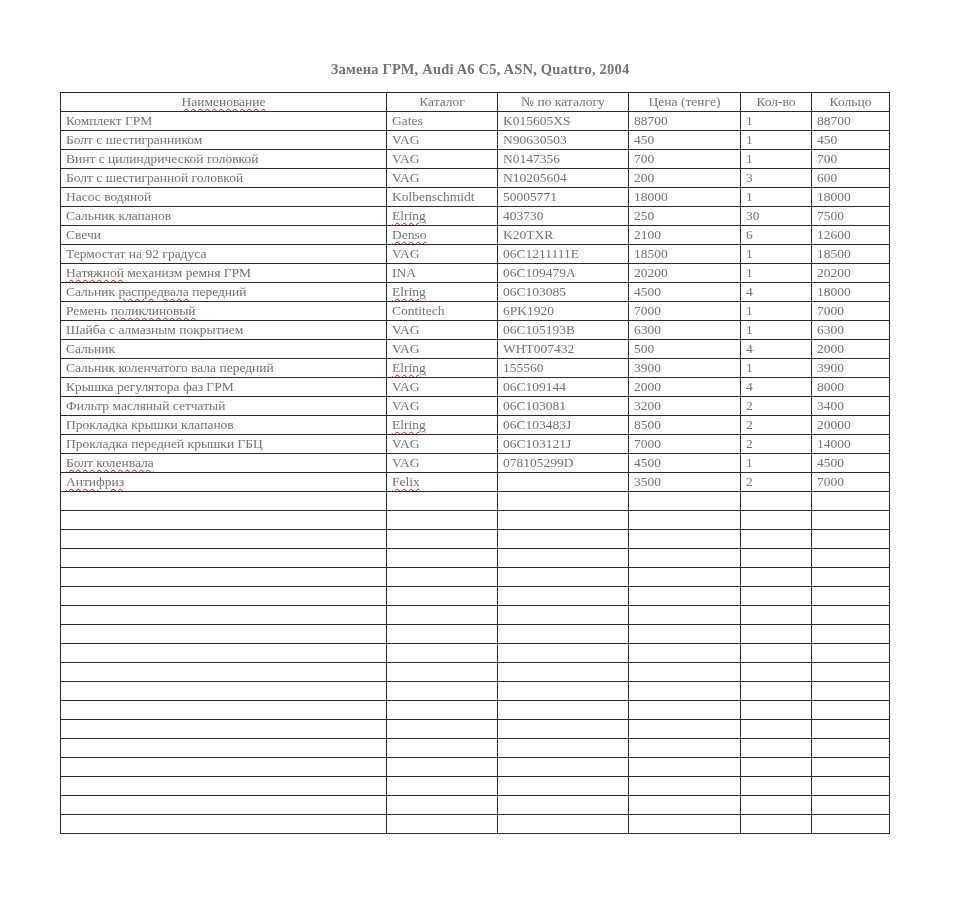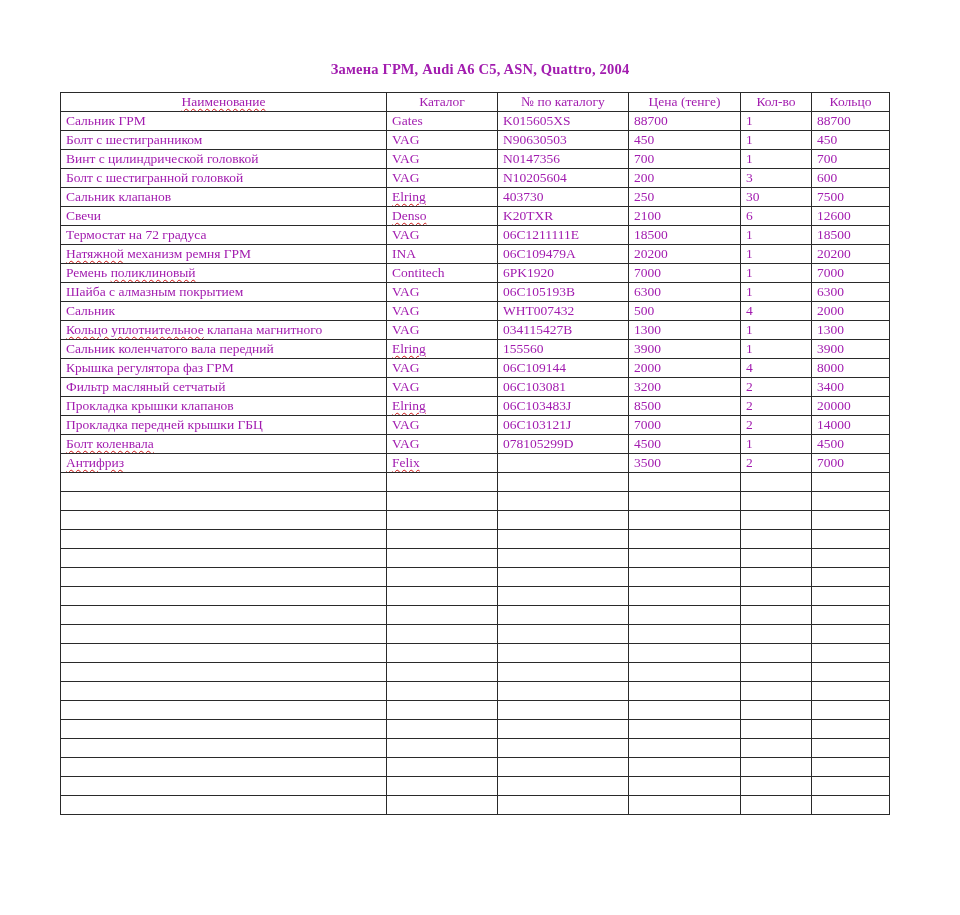--- a/index.html
+++ b/index.html
@@ -7,21 +7,21 @@
     padding: 0;
     background: #f6f6f5;
   }
   .page {
     position: relative;
     width: 960px;
     height: 915px;
     margin: 0 auto;
     background: #ffffff;
     font-family: "Liberation Serif", "DejaVu Serif", serif;
-    color: #a21caf;
+    color: #737373;
     overflow: hidden;
     box-sizing: border-box;
   }
   .doc-title {
     margin: 0;
     padding-top: 61px;
     text-align: center;
     font-size: 14.5px;
     font-weight: bold;
     letter-spacing: 0.2px;
@@ -81,21 +81,21 @@
           <th><span class="misspell">Наименование</span></th>
           <th>Каталог</th>
           <th>№ по каталогу</th>
           <th>Цена (тенге)</th>
           <th>Кол-во</th>
           <th>Кольцо</th>
         </tr>
     </thead>
     <tbody>
         <tr>
-          <td>Сальник ГРМ</td>
+          <td>Комплект ГРМ</td>
           <td>Gates</td>
           <td>K015605XS</td>
           <td>88700</td>
           <td>1</td>
           <td>88700</td>
         </tr>
         <tr>
           <td>Болт с шестигранником</td>
           <td>VAG</td>
           <td>N90630503</td>
@@ -111,54 +111,70 @@
           <td>1</td>
           <td>700</td>
         </tr>
         <tr>
           <td>Болт с шестигранной головкой</td>
           <td>VAG</td>
           <td>N10205604</td>
           <td>200</td>
           <td>3</td>
           <td>600</td>
+        </tr>
+        <tr>
+          <td>Насос водяной</td>
+          <td>Kolbenschmidt</td>
+          <td>50005771</td>
+          <td>18000</td>
+          <td>1</td>
+          <td>18000</td>
         </tr>
         <tr>
           <td>Сальник клапанов</td>
           <td><span class="misspell">Elring</span></td>
           <td>403730</td>
           <td>250</td>
           <td>30</td>
           <td>7500</td>
         </tr>
         <tr>
           <td>Свечи</td>
           <td><span class="misspell">Denso</span></td>
           <td>K20TXR</td>
           <td>2100</td>
           <td>6</td>
           <td>12600</td>
         </tr>
         <tr>
-          <td>Термостат на 72 градуса</td>
+          <td>Термостат на 92 градуса</td>
           <td>VAG</td>
           <td>06C1211111E</td>
           <td>18500</td>
           <td>1</td>
           <td>18500</td>
         </tr>
         <tr>
           <td><span class="misspell">Натяжной</span> механизм ремня ГРМ</td>
           <td>INA</td>
           <td>06C109479A</td>
           <td>20200</td>
           <td>1</td>
           <td>20200</td>
         </tr>
         <tr>
+          <td>Сальник <span class="misspell">распредвала</span> передний</td>
+          <td><span class="misspell">Elring</span></td>
+          <td>06C103085</td>
+          <td>4500</td>
+          <td>4</td>
+          <td>18000</td>
+        </tr>
+        <tr>
           <td>Ремень <span class="misspell">поликлиновый</span></td>
           <td>Contitech</td>
           <td>6PK1920</td>
           <td>7000</td>
           <td>1</td>
           <td>7000</td>
         </tr>
         <tr>
           <td>Шайба с алмазным покрытием</td>
           <td>VAG</td>
@@ -167,28 +183,20 @@
           <td>1</td>
           <td>6300</td>
         </tr>
         <tr>
           <td>Сальник</td>
           <td>VAG</td>
           <td>WHT007432</td>
           <td>500</td>
           <td>4</td>
           <td>2000</td>
-        </tr>
-        <tr>
-          <td><span class="misspell">Кольцо уплотнительное</span> клапана магнитного</td>
-          <td>VAG</td>
-          <td>034115427B</td>
-          <td>1300</td>
-          <td>1</td>
-          <td>1300</td>
         </tr>
         <tr>
           <td>Сальник коленчатого вала передний</td>
           <td><span class="misspell">Elring</span></td>
           <td>155560</td>
           <td>3900</td>
           <td>1</td>
           <td>3900</td>
         </tr>
         <tr>

